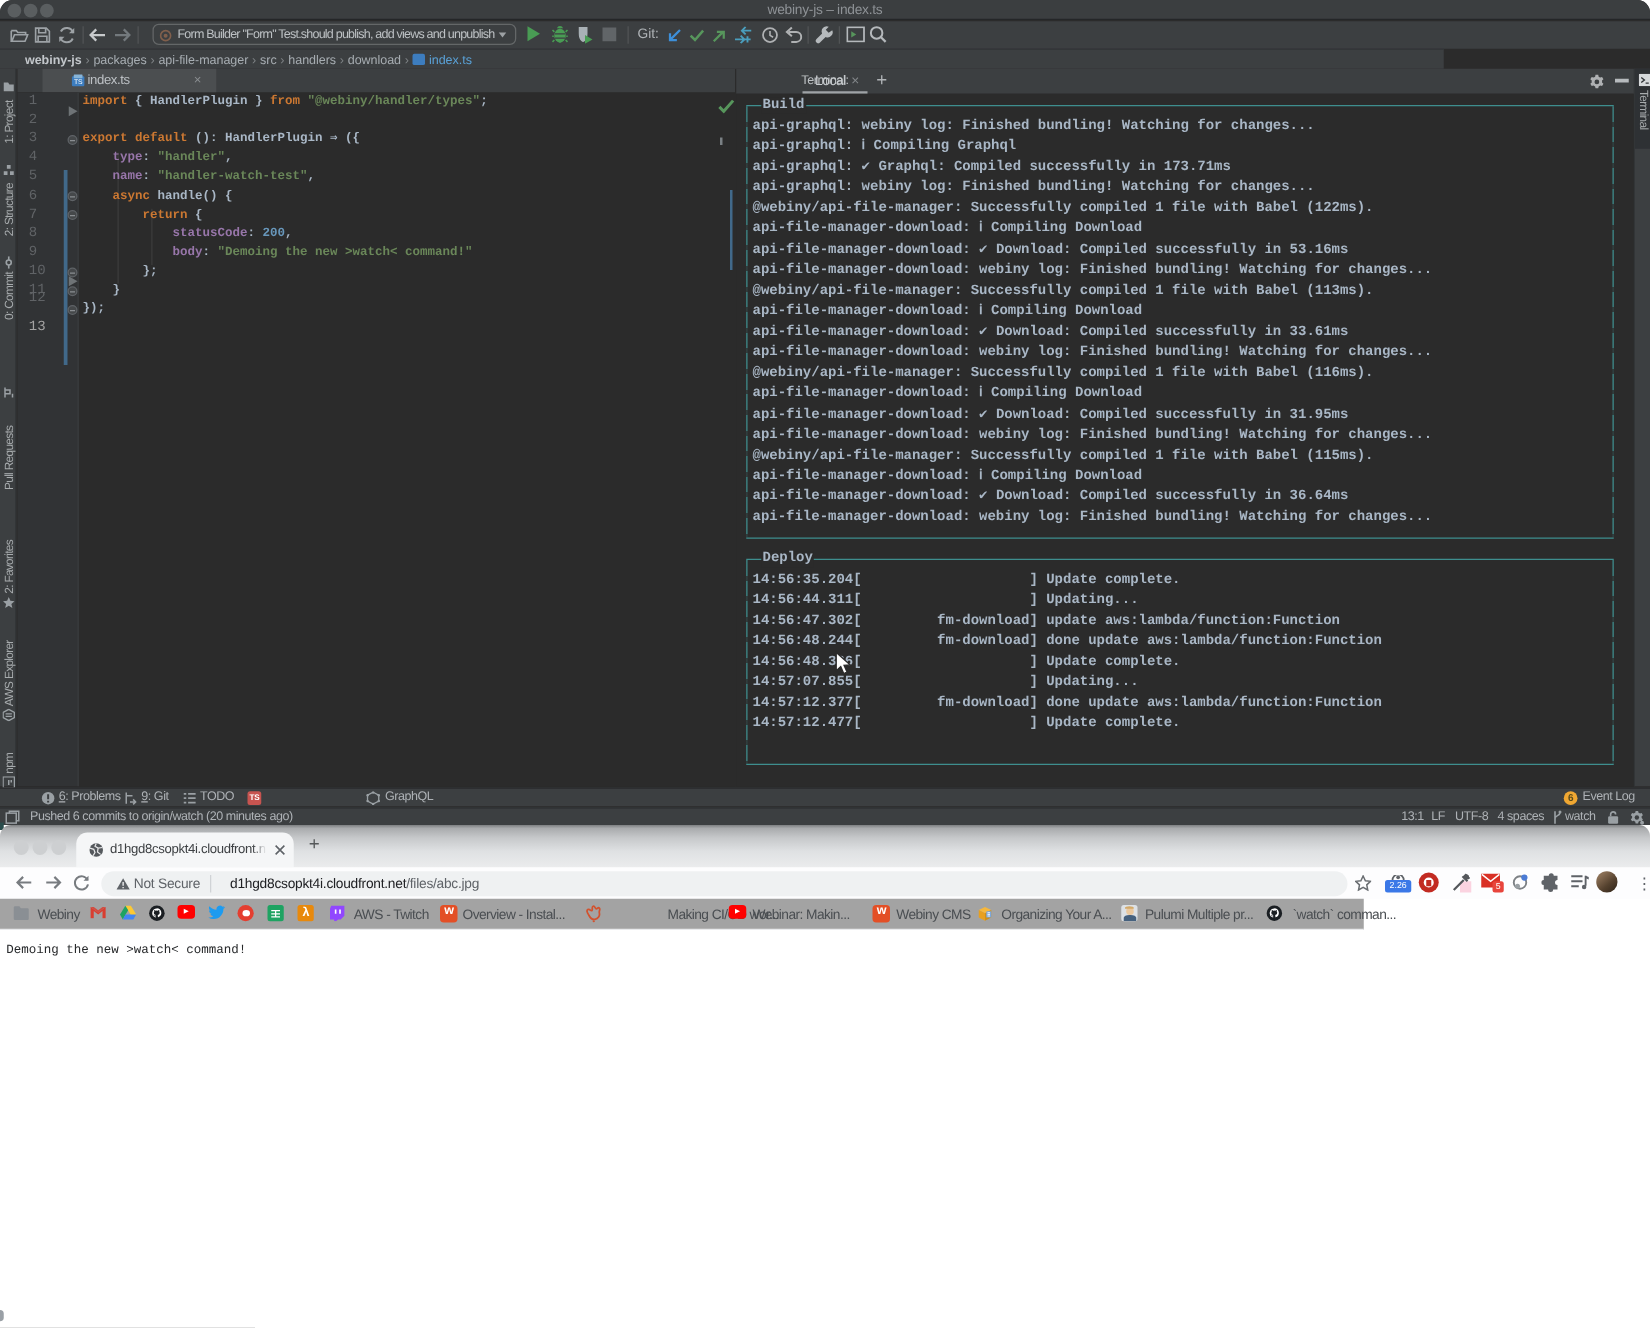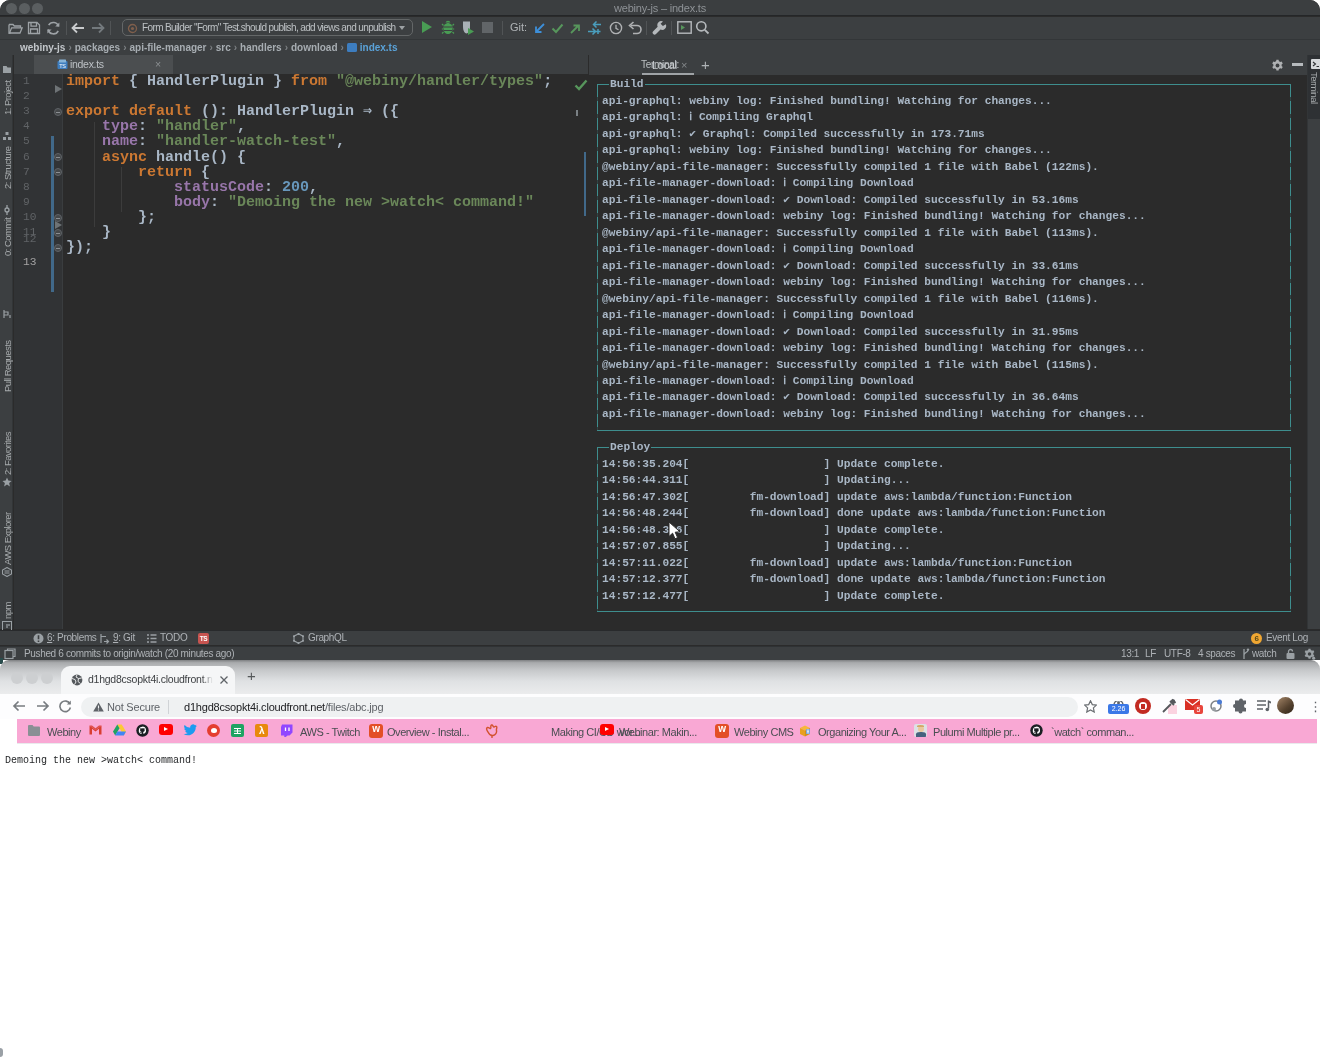--- a/index.html
+++ b/index.html
@@ -6,57 +6,57 @@
   html,body { width:1320px; height:1062px; overflow:hidden; background:#ffffff; }
   body { font-family:"Liberation Sans", sans-serif; }
   #root { position:relative; width:1320px; height:1062px; }
   .abs { position:absolute; }
   
   #ide { position:absolute; left:0; top:0; width:1320px; height:660px; background:#2b2b2b; border-radius:10px 10px 0 0; overflow:hidden; }
   #titlebar { position:absolute; left:0; top:0; width:1320px; height:16px; background:#3b3e40; border-bottom:1px solid #242628; }
   .tl { position:absolute; top:2.5px; width:11.5px; height:11.5px; border-radius:50%; background:#5a5e60; }
   #ttl { position:absolute; top:2px; left:0; width:1320px; text-align:center; color:#8e9296; font-size:11px; letter-spacing:-0.2px; }
   #toolbar { position:absolute; left:0; top:17px; width:1320px; height:22px; background:#3c3f41; }
-  #crumbs { position:absolute; left:0; top:39px; width:1320px; height:16px; background:#3c3f41; border-top:1px solid #333638; font-size:10px; color:#a7adb2; letter-spacing:-0.02px;font-weight:bold; }
+  #crumbs { position:absolute; left:0; top:39px; width:1155px; height:16px; background:#3c3f41; border-top:1px solid #333638; font-size:10px; color:#a7adb2; letter-spacing:-0.02px; }
   #crumbs b { color:#c3c7cb; }
   #crumbs .sep { color:#7d8184; padding:0 3px; letter-spacing:0; }
   #crumbs .file { color:#5aa2d8; }
   
   #lstripe { position:absolute; left:0; top:55px; width:13px; height:574px; background:#3c3f41; border-right:1px solid #323537; }
   #rstripe { position:absolute; right:0; top:55px; width:13px; height:574px; background:#3c3f41; border-left:1px solid #323537; }
   .vlabel { position:absolute; color:#a7abad; font-size:9.5px; letter-spacing:-0.55px; white-space:nowrap; transform:rotate(-90deg); transform-origin:0 0; }
   .vlabelr { position:absolute; color:#a7abad; font-size:9.5px; letter-spacing:-0.55px; white-space:nowrap; transform:rotate(90deg); transform-origin:0 0; }
   
   #tabbar { position:absolute; left:14px; top:55px; width:574px; height:19px; background:#3c3f41; }
   #edtab { position:absolute; left:20px; top:0; width:139px; height:19px; background:#4b4e50; color:#bdc1c5; font-size:10.5px; letter-spacing:-0.3px; }
   #editor { position:absolute; left:14px; top:74px; width:574px; height:555px; background:#2b2b2b; }
   #gutter { position:absolute; left:0; top:0; width:49px; height:555px; background:#313335; border-right:1px solid #3a3d3f; }
   .ln { position:absolute; left:9px; color:#606366; font-family:"Liberation Mono", monospace; font-size:11.2px; line-height:15.1px; }
-  .cl { position:absolute; left:52px; white-space:pre; font-family:"Liberation Mono", monospace; font-size:15px; line-height:15.1px; font-weight:bold; color:#a9b7c6; }
+  .cl { position:absolute; left:52px; white-space:pre; font-family:"Liberation Mono", monospace; font-size:10px; line-height:15.1px; font-weight:bold; color:#a9b7c6; }
   .cl .o { color:#cc7832; } .cl .s { color:#6a8759; } .cl .p { color:#9876aa; } .cl .n { color:#6897bb; }
   .fold { position:absolute; left:40px; width:8px; height:8px; border:1px solid #5f6367; border-radius:50%; background:#45484a; }
   .fold:after { content:""; position:absolute; left:1px; top:3px; width:4px; height:1px; background:#8a8e92; }
   
   #termhead { position:absolute; left:589px; top:55px; width:718px; height:20px; background:#3c3f41; }
   #term { position:absolute; left:589px; top:75px; width:718px; height:554px; background:#2b2b2b; }
   .tbox { position:absolute; left:8px; width:694px; border-top:1px solid #3e8e8e; border-bottom:1px solid #3e8e8e; }
   .tbox:before { content:""; position:absolute; left:0; top:0; width:1px; height:100%; background:repeating-linear-gradient(180deg,#3e8e8e 0 12.5px,rgba(62,142,142,0.25) 12.5px 16.47px); }
   .tbox:after { content:""; position:absolute; right:0; top:0; width:1px; height:100%; background:repeating-linear-gradient(180deg,#3e8e8e 0 12.5px,rgba(62,142,142,0.25) 12.5px 16.47px); }
   .tbox .lbl { position:absolute; top:-7px; left:12px; background:#2b2b2b; color:#a9b7c6; font-family:"Liberation Mono", monospace; font-size:11.2px; font-weight:bold; padding:0 1px; line-height:13px; }
   .tline { white-space:pre; font-family:"Liberation Mono", monospace; font-size:11.2px; line-height:16.47px; font-weight:bold; color:#a9b7c6; padding-left:5px; }
   
   #botbar { position:absolute; left:0; top:630px; width:1320px; height:15px; background:#3c3f41; border-top:1px solid #282a2c; font-size:10px; color:#aeb2b6; letter-spacing:-0.35px; }
   #statbar { position:absolute; left:0; top:646px; width:1320px; height:14px; background:#3c3f41; border-top:1px solid #2f3234; font-size:10px; color:#aeb2b6; letter-spacing:-0.35px; }
   
   #chrome { position:absolute; left:0; top:660px; width:1320px; height:402px; background:#ffffff; }
   #strip { position:absolute; left:0; top:0; width:1320px; height:34px; background:linear-gradient(180deg,#7e8082 0%,#a9abad 8%,#c6c8ca 30%,#dfe1e3 62%,#ebeced 100%); border-radius:9px 9px 0 0; }
   #ctab { position:absolute; left:61px; top:6px; width:174px; height:28px; background:#f5f6f7; border-radius:9px 9px 0 0; }
   #addr { position:absolute; left:0; top:34px; width:1320px; height:25px; background:#fdfdfe; }
   #pill { position:absolute; left:81px; top:3px; width:997px; height:20px; border-radius:10px; background:#eff1f2; font-size:11px; color:#5f6368; line-height:20px; }
-  #bkm { position:absolute; left:17px; top:59px; width:1300px; height:25px; background:#f9a8d4; border-bottom:1px solid #e9eaec; font-size:11px; color:#4a4e52; letter-spacing:-0.45px; }
+  #bkm { position:absolute; left:0; top:59px; width:1091px; height:25px; background:#a3a3a3; border-bottom:1px solid #e9eaec; font-size:11px; color:#4a4e52; letter-spacing:-0.45px; }
   .bi { position:absolute; top:5px; }
   .bt { position:absolute; top:6px; line-height:14px; white-space:nowrap; }
   .webx { width:14px; height:14px; background:#e34f26; border-radius:3px; }
   .webx:after { content:"w"; position:absolute; left:0; top:-1px; width:14px; text-align:center; color:#fff; font-size:10px; font-weight:bold; }
   #page { position:absolute; left:0; top:85px; width:1320px; height:317px; background:#ffffff; }
 </style>
 </head>
 <body>
 <div id="root">
   <div id="ide">
@@ -287,21 +287,20 @@
       </div>
       <div class="tbox" id="deploybox" style="top:372px;height:165px;">
         <span class="lbl">Deploy</span>
         <div id="deploylines" style="padding-top:8px;">
 <div class="tline">14:56:35.204[                    ] Update complete.</div>
 <div class="tline">14:56:44.311[                    ] Updating...</div>
 <div class="tline">14:56:47.302[         fm-download] update aws:lambda/function:Function</div>
 <div class="tline">14:56:48.244[         fm-download] done update aws:lambda/function:Function</div>
 <div class="tline">14:56:48.366[                    ] Update complete.</div>
 <div class="tline">14:57:07.855[                    ] Updating...</div>
-<div class="tline">14:57:11.022[         fm-download] update aws:lambda/function:Function</div>
 <div class="tline">14:57:12.377[         fm-download] done update aws:lambda/function:Function</div>
 <div class="tline">14:57:12.477[                    ] Update complete.</div>
 </div>
       </div>
     </div>
     <div id="botbar">
       <svg class="abs" style="left:33px;top:2px;" width="11" height="11" viewBox="0 0 11 11">
           <circle cx="5.5" cy="5.5" r="5" fill="#9aa0a4"></circle>
           <path d="M5.5 2.3 v4 M5.5 7.6 v1.4" stroke="#3c3f41" stroke-width="1.6"></path>
         </svg>

